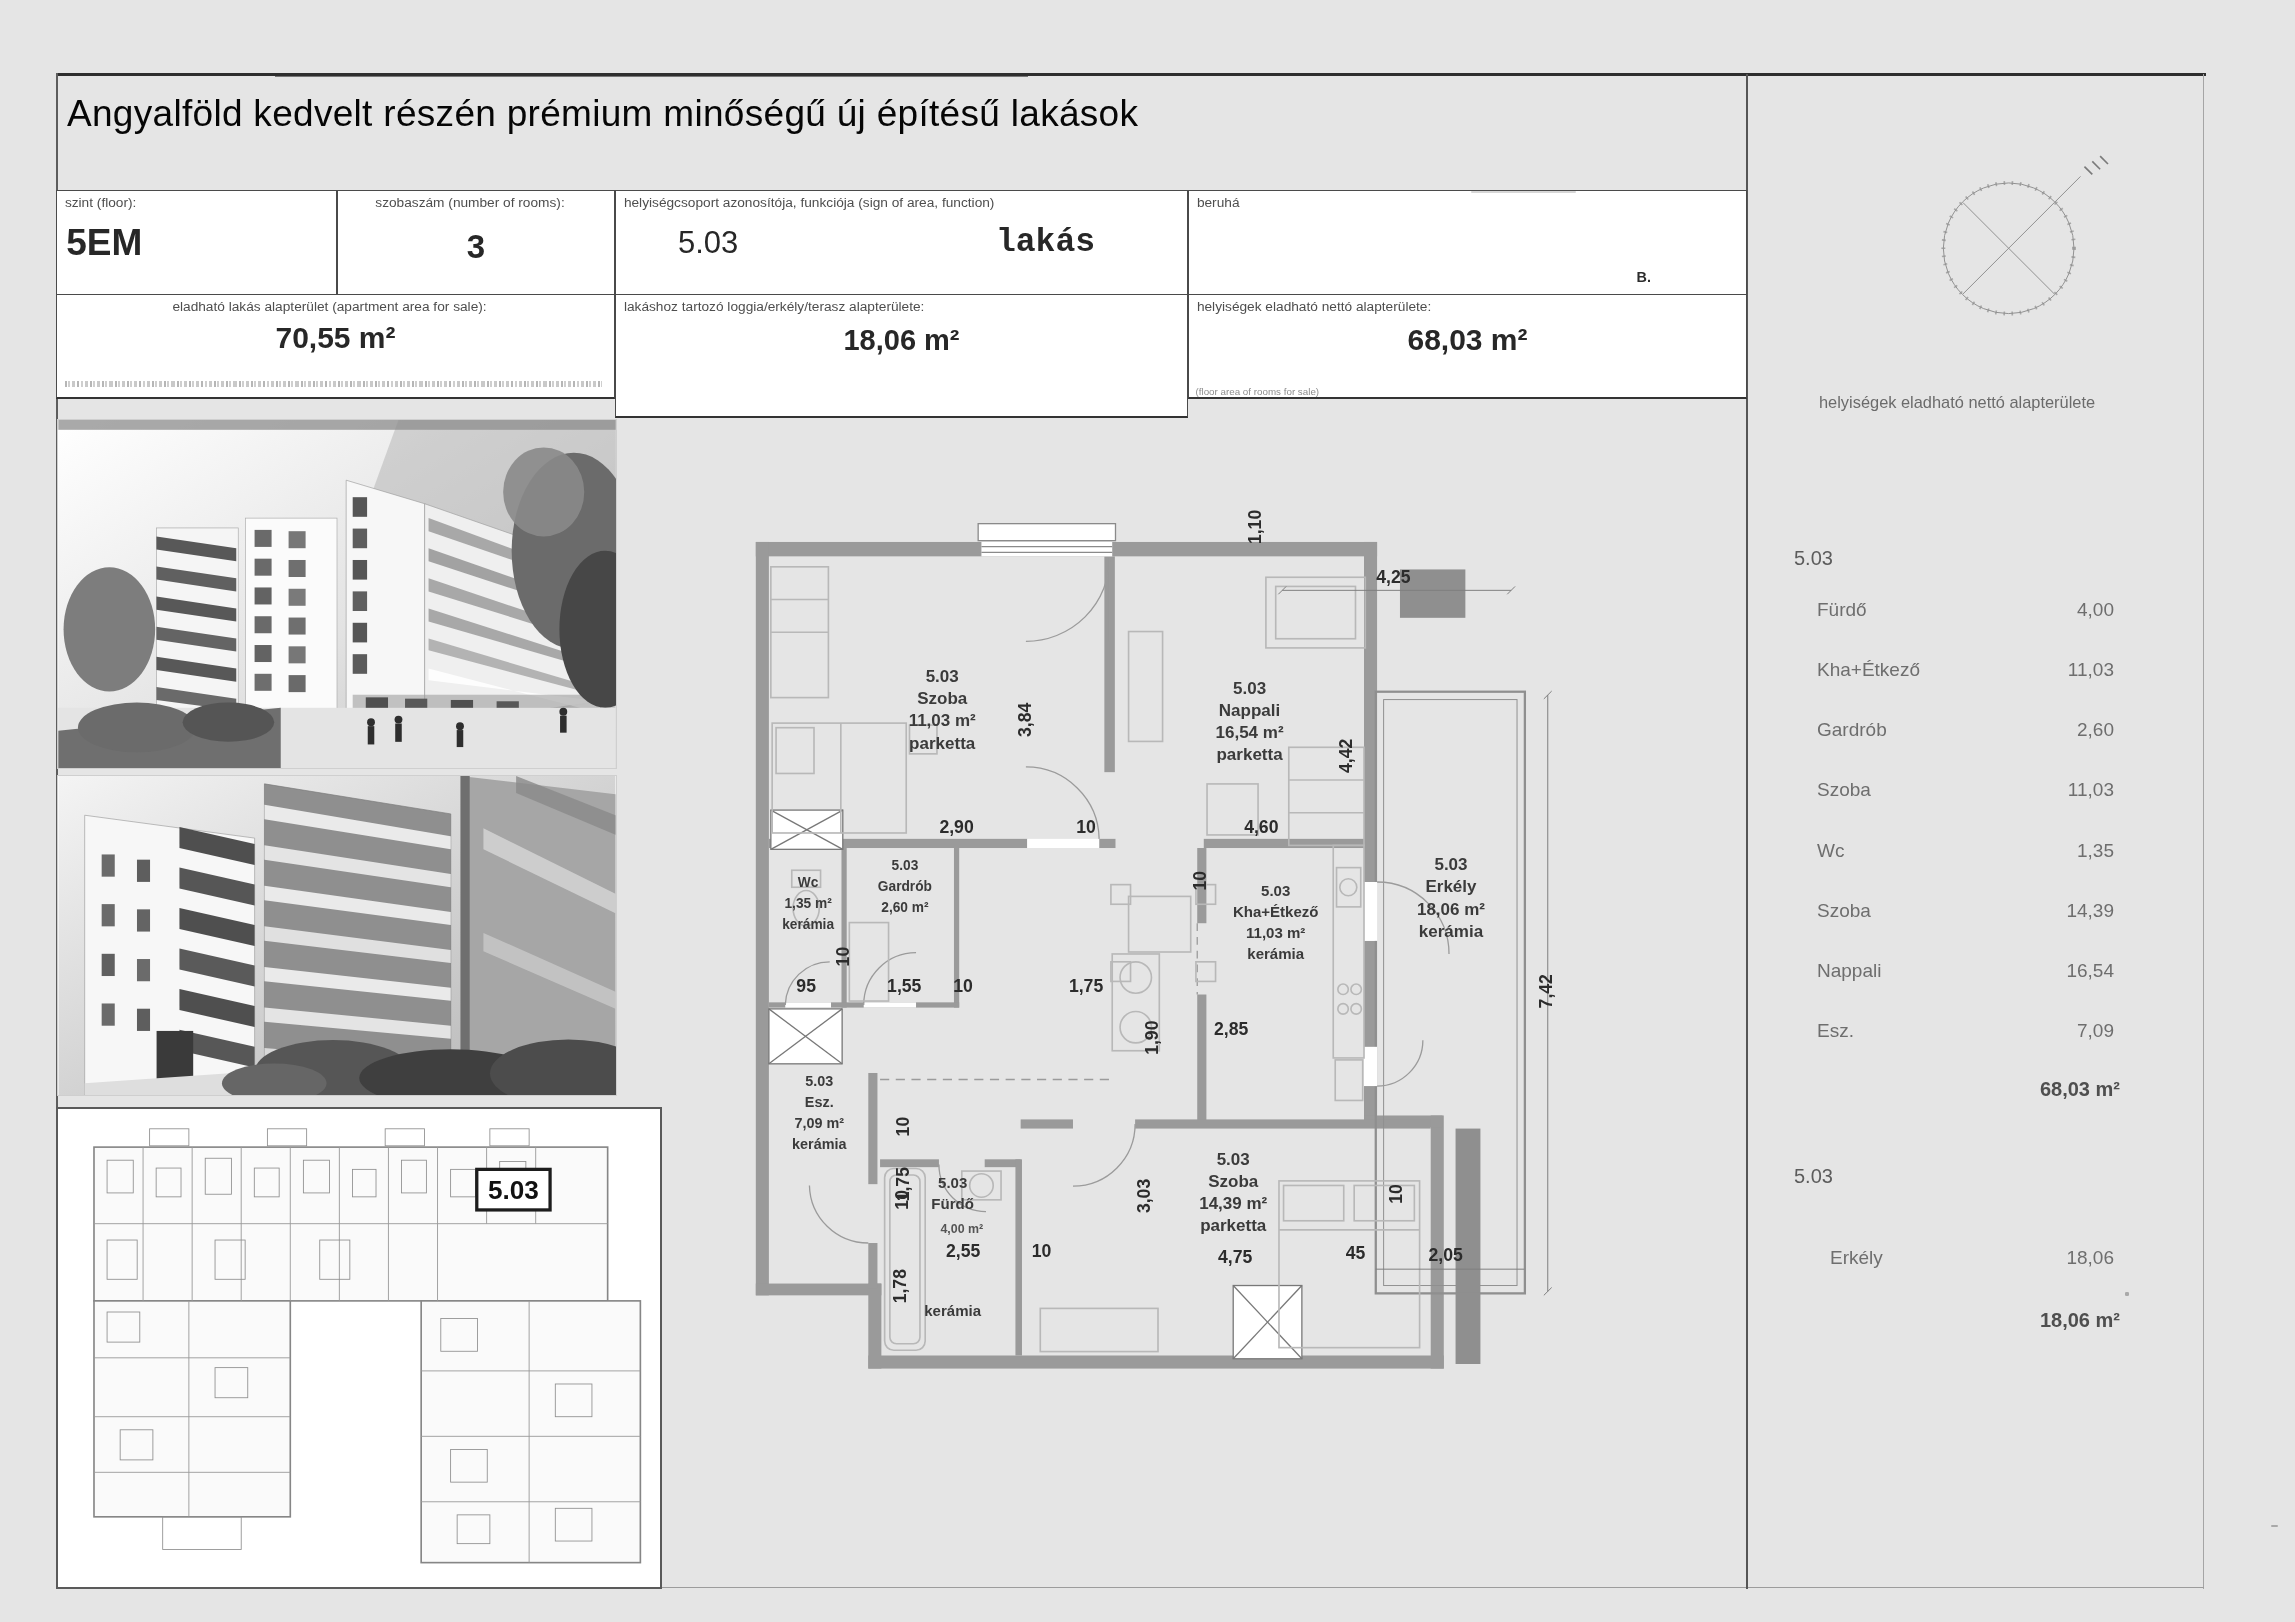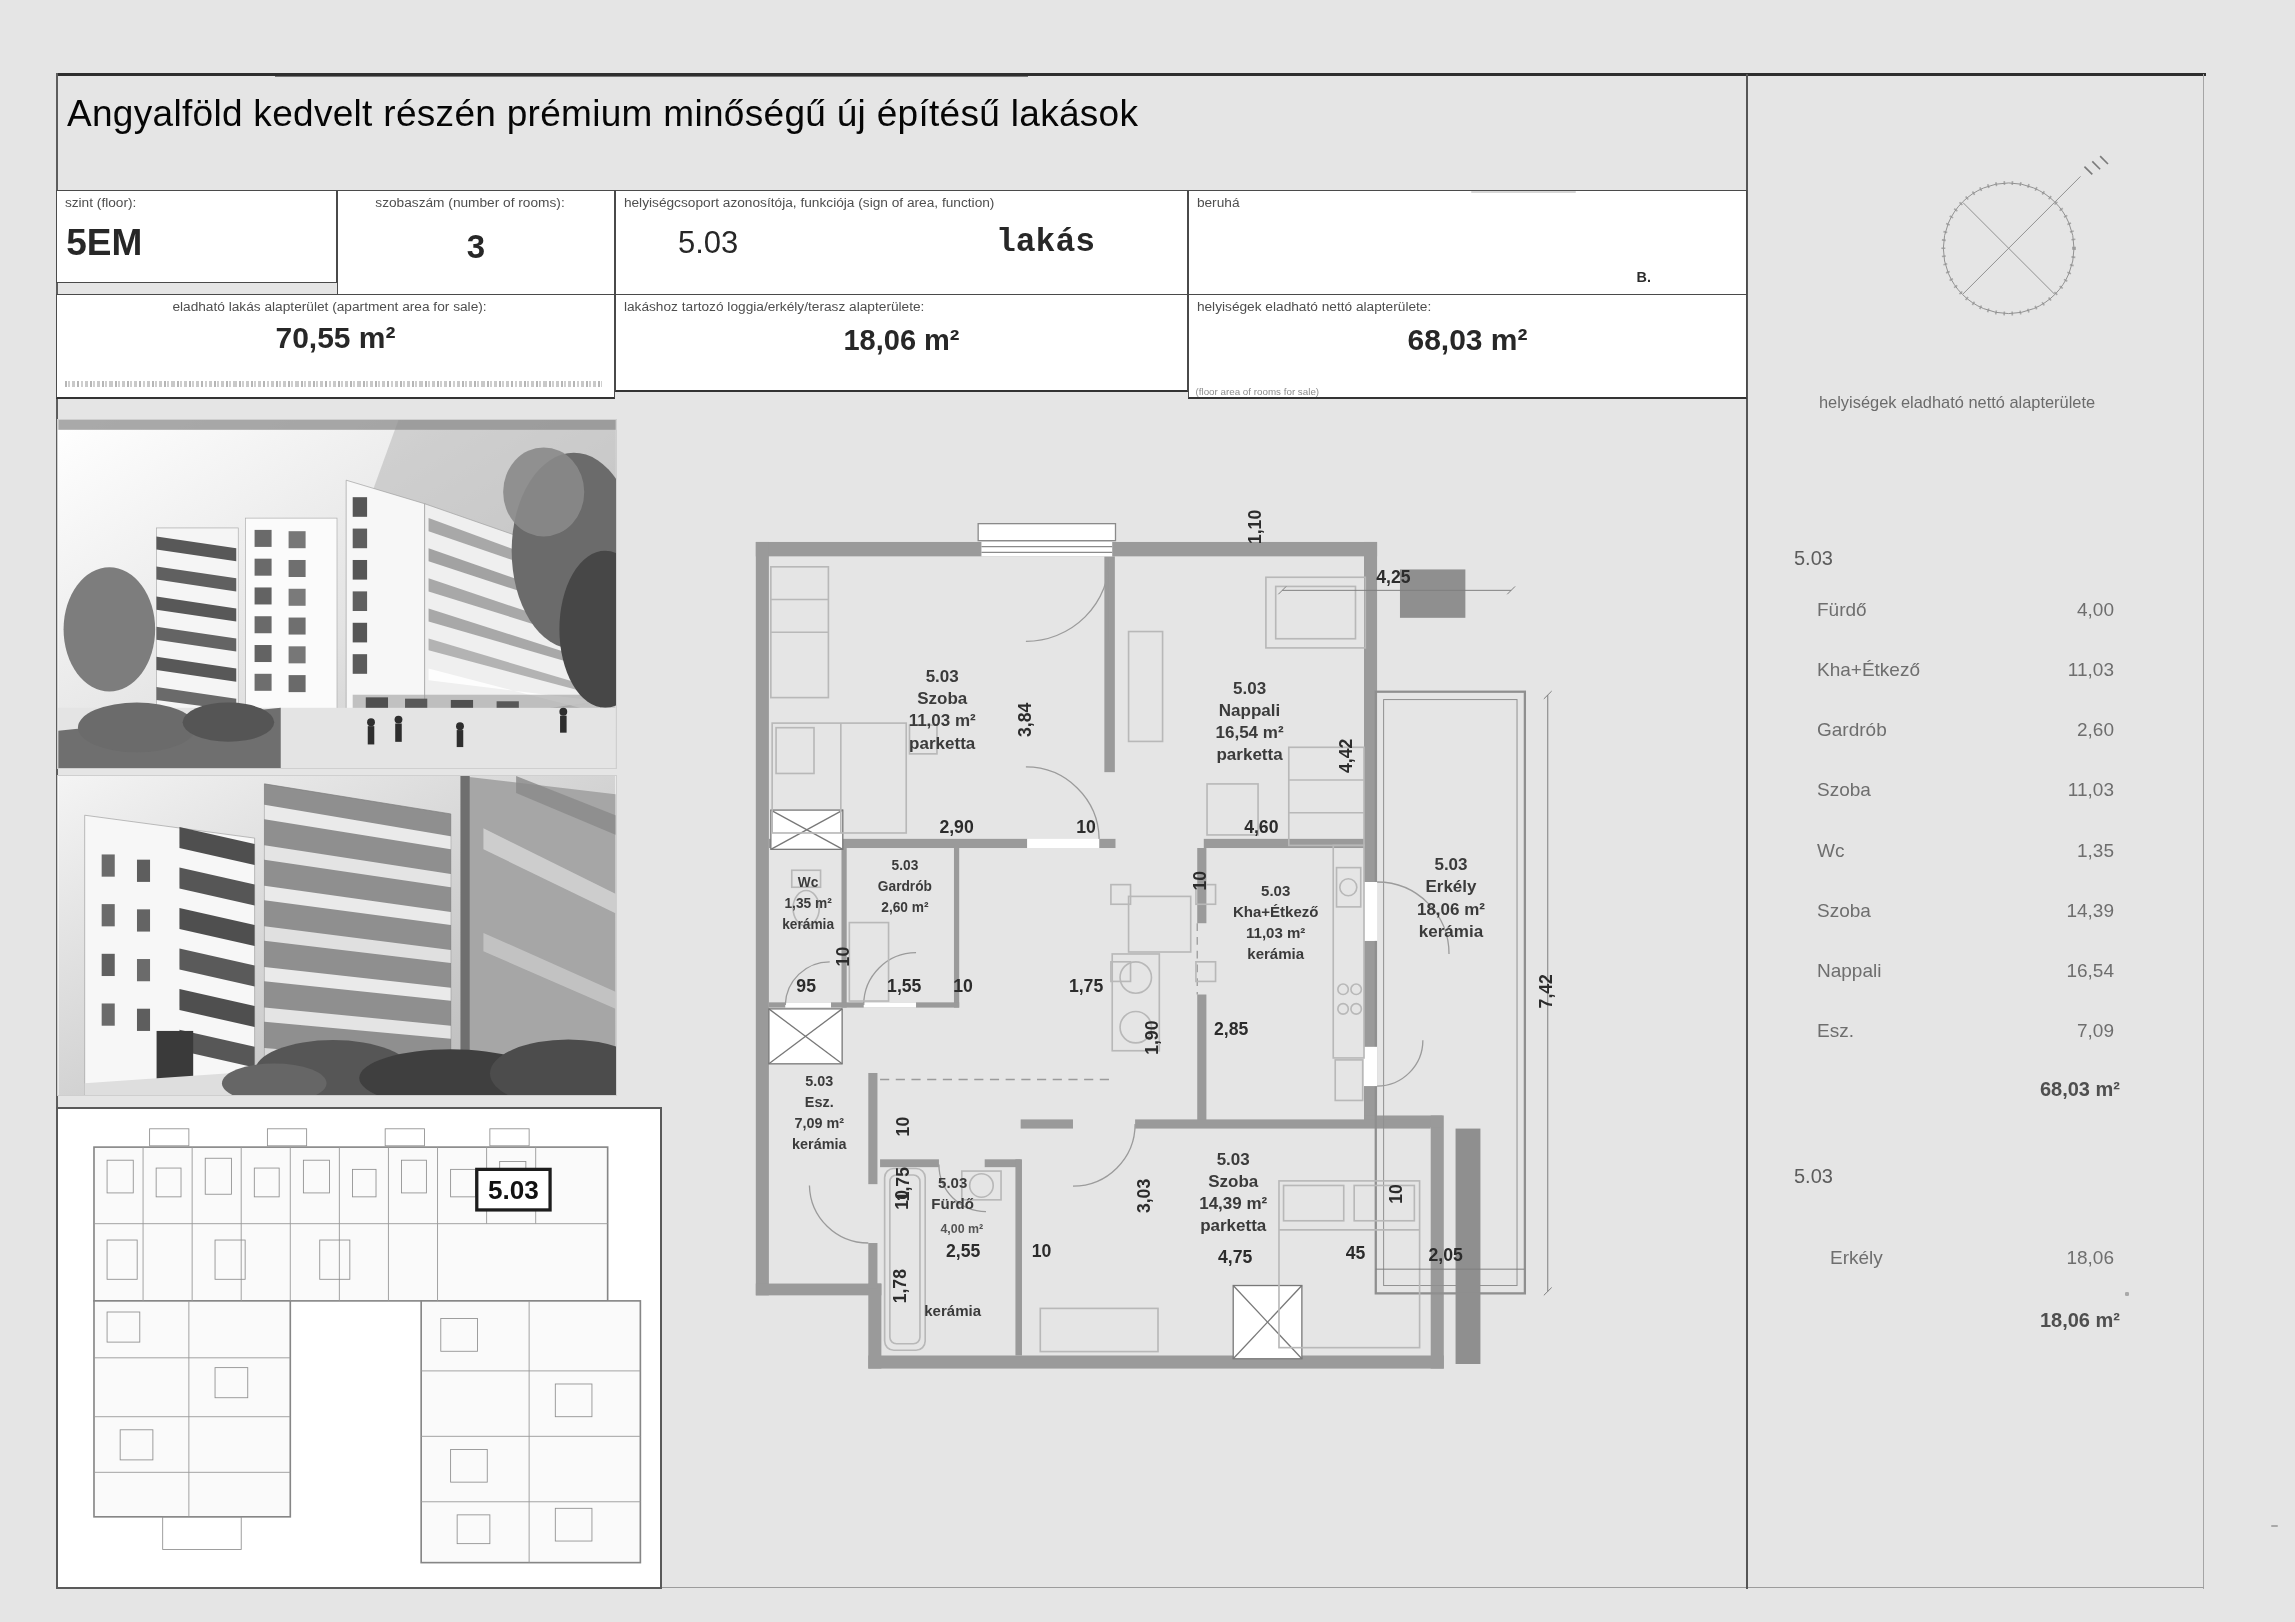--- a/index.html
+++ b/index.html
@@ -39,21 +39,21 @@
 
   <div class="line" style="left:56px;top:73px;width:2150px;height:2.6px;background:#2e2e2e;"></div>
   <div class="line" style="left:275px;top:76px;width:753px;height:1.3px;background:#777;"></div>
   <div class="line" style="left:56px;top:73px;width:2px;height:1516px;background:#5d5d5d;"></div>
   <div class="line" style="left:2203px;top:74px;width:1.3px;height:1515px;background:#a5a5a5;"></div>
   <div class="line" style="left:56px;top:1587px;width:2148px;height:1.3px;background:#9c9c9c;"></div>
   <div class="line" style="left:1746px;top:74px;width:2px;height:1515px;background:#565656;"></div>
 
   <div class="title">Angyalföld kedvelt részén prémium minőségű új építésű lakások</div>
 
-  <div class="cell" style="left:56px;top:190px;width:281px;height:93px;">
+  <div class="cell" style="left:56px;top:190px;width:281px;height:105px;">
     <span class="lbl">szint (floor):</span>
     <span class="bigval" style="left:9.2px;top:31px;font-size:37px;">5EM</span>
   </div>
   <div class="cell" style="left:337px;top:190px;width:278px;height:105px;">
     <span class="lbl center">szobaszám (number of rooms):</span>
     <span class="bigval" style="left:0;right:0;text-align:center;top:37px;font-size:33px;font-weight:600;">3</span>
   </div>
   <div class="cell" style="left:615px;top:190px;width:573px;height:105px;">
     <span class="lbl">helyiségcsoport azonosítója, funkciója (sign of area, function)</span>
     <span class="bigval" style="left:62px;top:34px;font-size:31px;font-weight:500;">5.03</span>
@@ -62,21 +62,21 @@
   <div class="cell" style="left:1188px;top:190px;width:559px;height:105px;overflow:hidden;padding-left:8px;">
     <span class="lbl">beruhá</span>
     <span class="bmark" style="right:95px;bottom:9.2px;">B.</span>
   </div>
 
   <div class="cell" style="left:56px;top:294px;width:559px;height:105px;border-bottom:2px solid #333;">
     <span class="lbl center">eladható lakás alapterület (apartment area for sale):</span>
     <span class="bigval" style="left:0;right:0;text-align:center;top:26px;font-size:30px;">70,55  m²</span>
     <div class="microtext" style="left:7.9px;bottom:10.5px;width:537px;"></div>
   </div>
-  <div class="cell" style="left:615px;top:294px;width:573px;height:98px;border-bottom:2px solid #333;">
+  <div class="cell" style="left:615px;top:294px;width:573px;height:124px;border-bottom:2px solid #333;">
     <span class="lbl">lakáshoz tartozó loggia/erkély/terasz alapterülete:</span>
     <span class="bigval" style="left:0;right:0;text-align:center;top:29px;font-size:29px;font-weight:600;">18,06  m²</span>
   </div>
   <div class="cell" style="left:1188px;top:294px;width:559px;height:105px;border-bottom:2px solid #333;">
     <span class="lbl">helyiségek eladható nettó alapterülete:</span>
     <span class="bigval" style="left:0;right:0;text-align:center;top:27.5px;font-size:30px;">68,03  m²</span>
     <span class="footnote" style="left:6.5px;bottom:0;">(floor area of rooms for sale)</span>
   </div>
 
   <div class="photo" style="left:58px;top:420px;width:558px;height:348px;">

